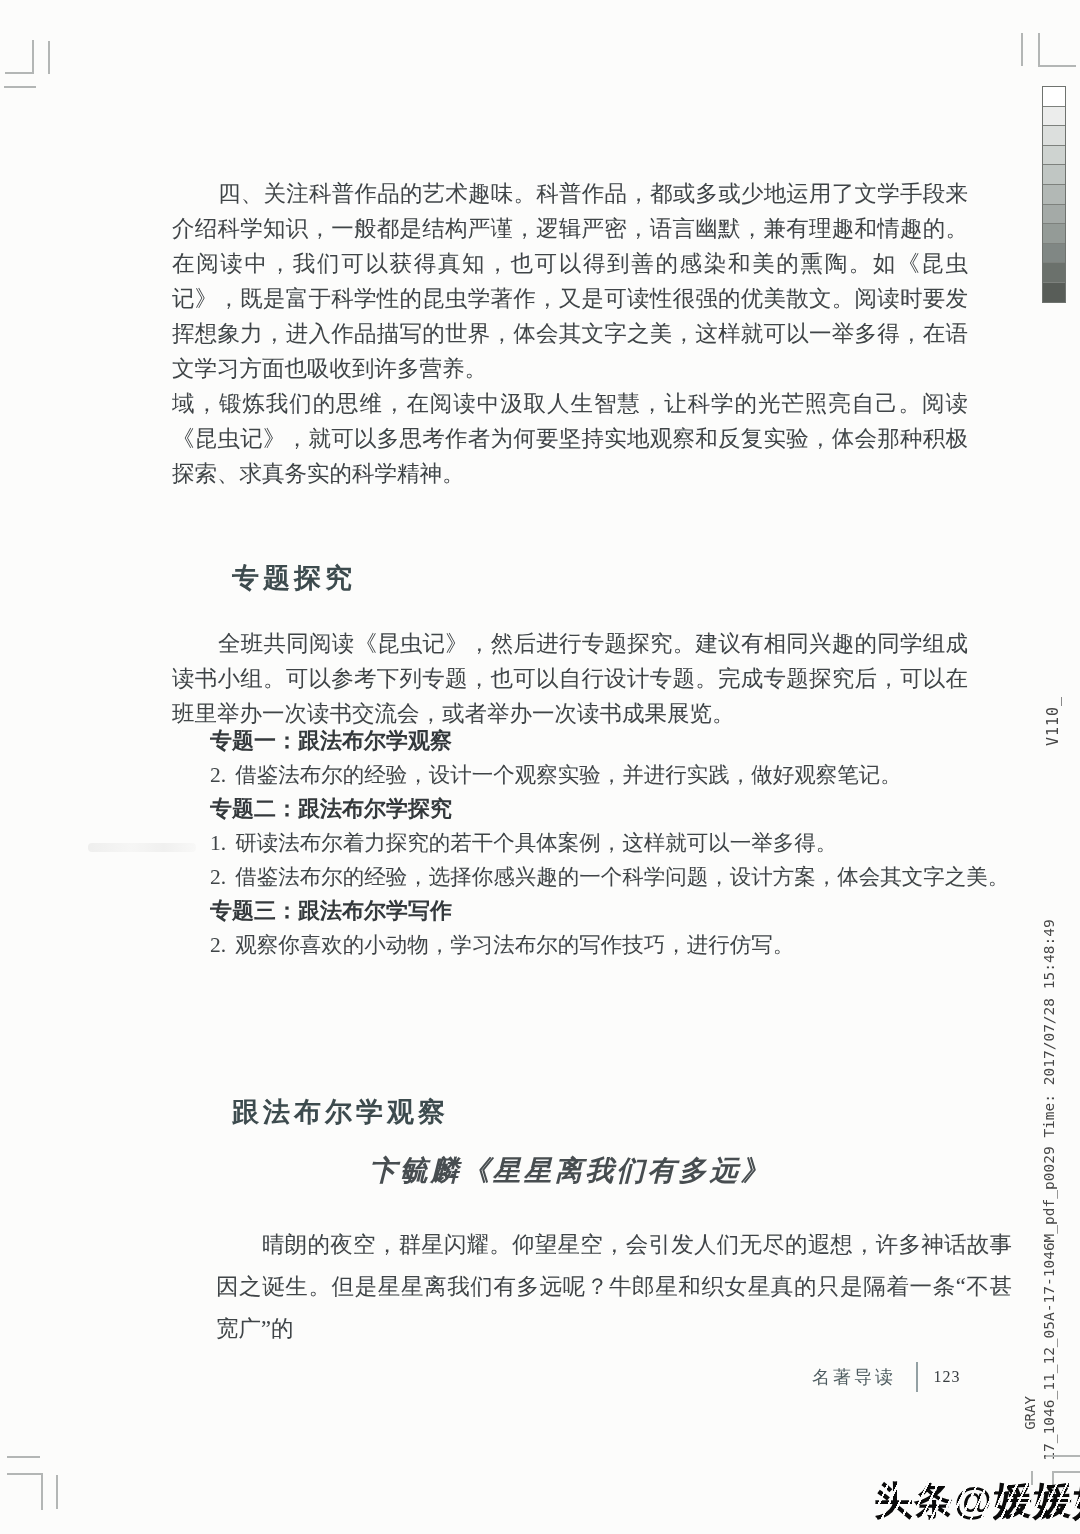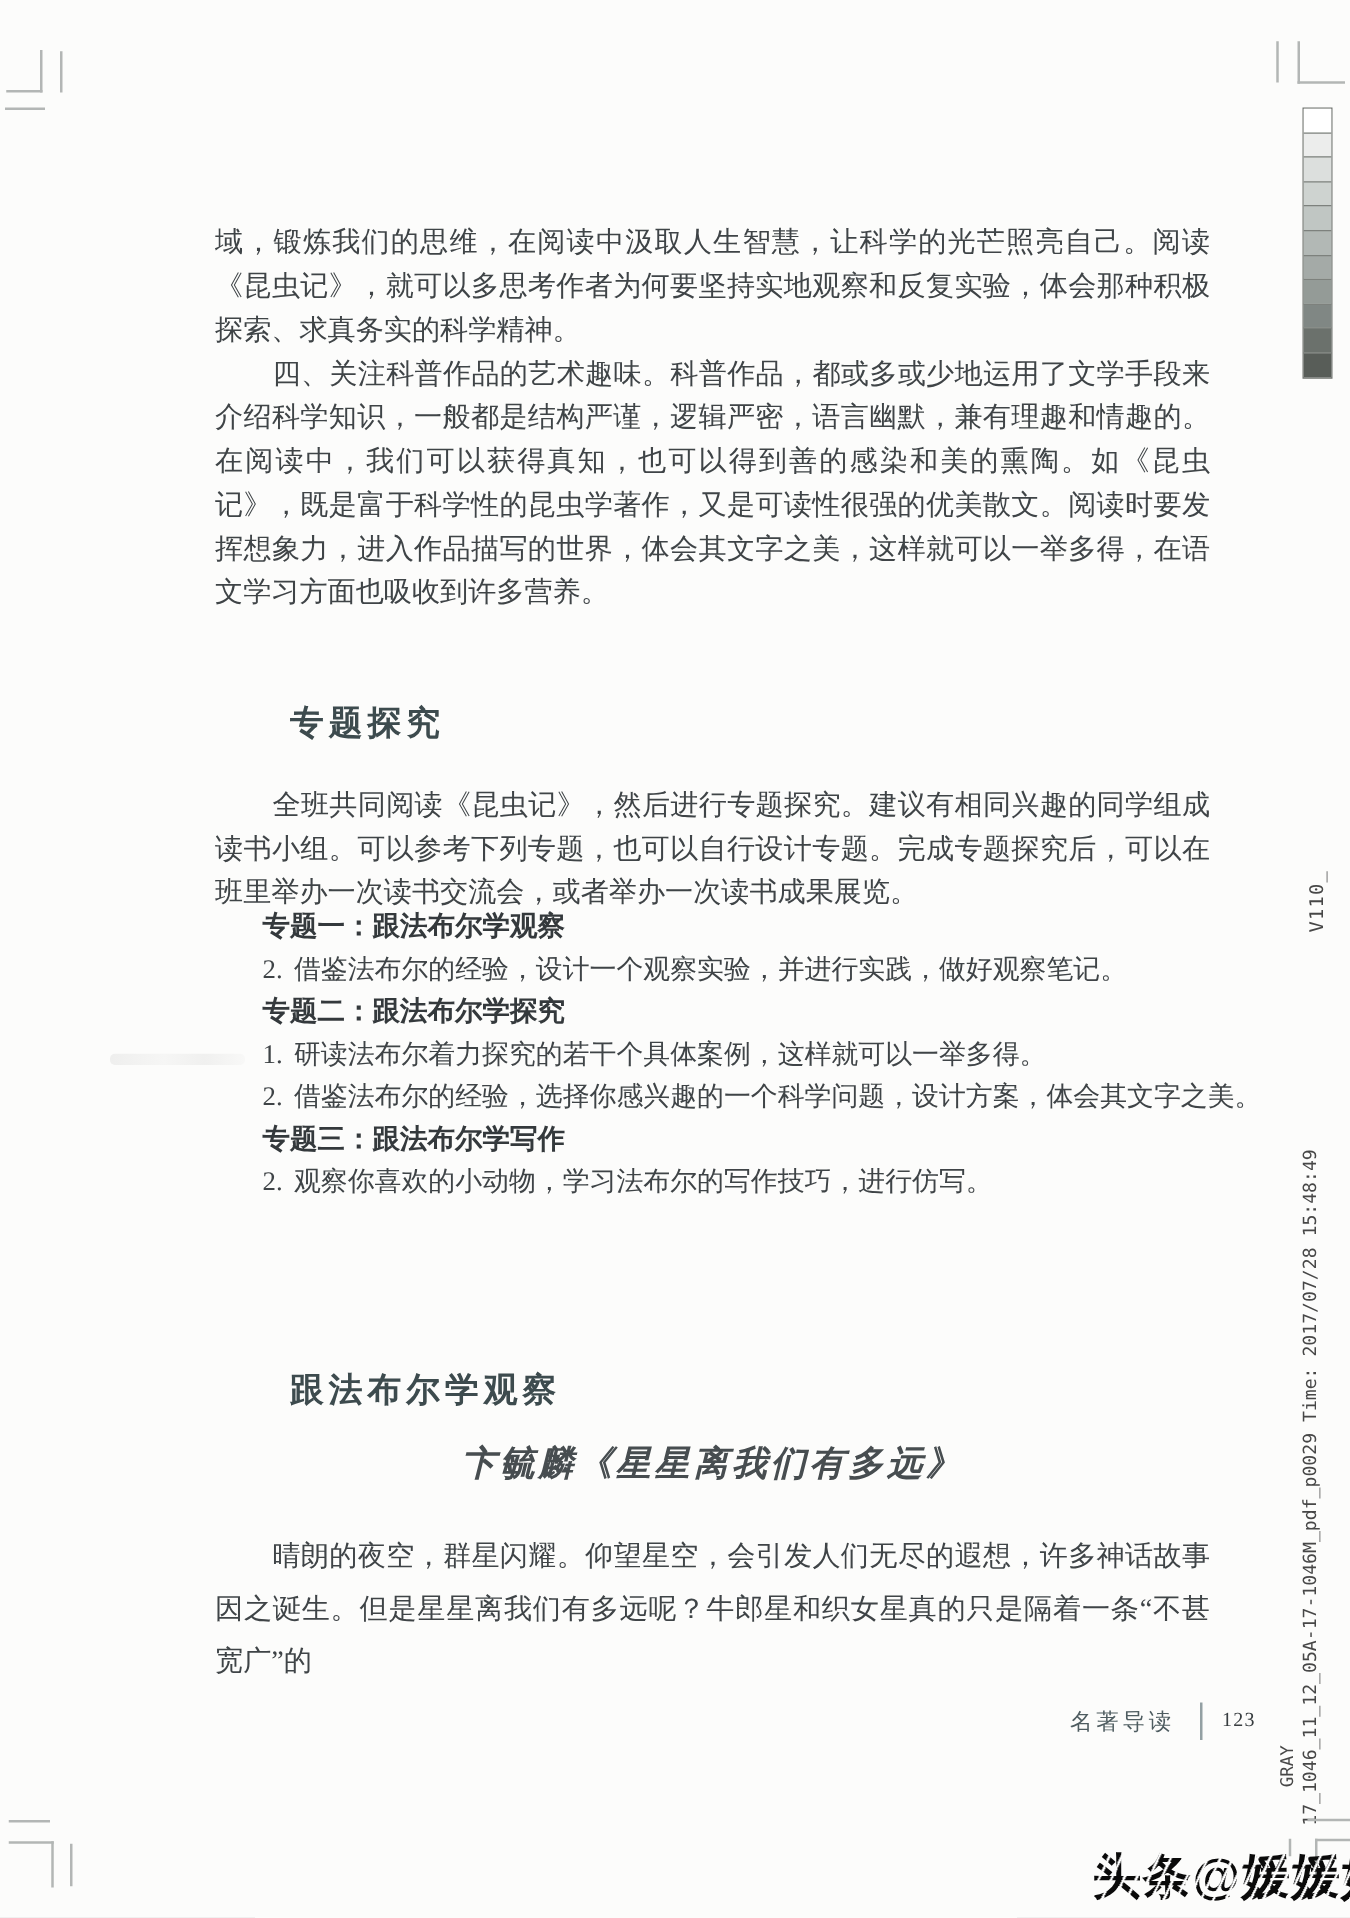--- a/index.html
+++ b/index.html
@@ -62,21 +62,21 @@
     left:172px;width:796px;
     font-size:22.5px;
     line-height:42px;
     text-align:justify;
     text-indent:46px;
     color:#3f4447;
   }
   
   .footer{
     position:absolute;left:812px;top:1362px;
-    display:flex;align-items:center;margin-left:44px;
+    display:flex;align-items:center;
   }
   .footer-label{
     font-size:18px;letter-spacing:3px;color:#4e5c60;
   }
   .footer-divider{
     width:1.5px;height:30px;background:#93a0a3;margin:0 16px 0 20px;
   }
   .footer-page{
     font-size:16px;color:#383d40;letter-spacing:1px;
   }
@@ -119,22 +119,22 @@
     color:transparent;
     text-shadow:none;
   }
 </style>
 </head>
 <body>
 
 <div class="page">
 
   <div class="textcol" style="top:176px;">
+    <p class="para indent">四、关注科普作品的艺术趣味。科普作品，都或多或少地运用了文学手段来介绍科学知识，一般都是结构严谨，逻辑严密，语言幽默，兼有理趣和情趣的。在阅读中，我们可以获得真知，也可以得到善的感染和美的熏陶。如《昆虫记》，既是富于科学性的昆虫学著作，又是可读性很强的优美散文。阅读时要发挥想象力，进入作品描写的世界，体会其文字之美，这样就可以一举多得，在语文学习方面也吸收到许多营养。</p>
     <p class="para">域，锻炼我们的思维，在阅读中汲取人生智慧，让科学的光芒照亮自己。阅读《昆虫记》，就可以多思考作者为何要坚持实地观察和反复实验，体会那种积极探索、求真务实的科学精神。</p>
-    <p class="para indent">四、关注科普作品的艺术趣味。科普作品，都或多或少地运用了文学手段来介绍科学知识，一般都是结构严谨，逻辑严密，语言幽默，兼有理趣和情趣的。在阅读中，我们可以获得真知，也可以得到善的感染和美的熏陶。如《昆虫记》，既是富于科学性的昆虫学著作，又是可读性很强的优美散文。阅读时要发挥想象力，进入作品描写的世界，体会其文字之美，这样就可以一举多得，在语文学习方面也吸收到许多营养。</p>
   </div>
 
   <div class="sec-head" style="left:232px;top:560px;">专题探究</div>
 
   <div class="textcol" style="top:626px;">
     <p class="para indent">全班共同阅读《昆虫记》，然后进行专题探究。建议有相同兴趣的同学组成读书小组。可以参考下列专题，也可以自行设计专题。完成专题探究后，可以在班里举办一次读书交流会，或者举办一次读书成果展览。</p>
   </div>
 
   <div class="topics" style="top:724px;">
     <div class="topic-title">专题一：跟法布尔学观察</div>
@@ -143,21 +143,21 @@
     <div class="topic-item"><span class="num">1.</span><span>研读法布尔着力探究的若干个具体案例，这样就可以一举多得。</span></div>
     <div class="topic-item"><span class="num">2.</span><span>借鉴法布尔的经验，选择你感兴趣的一个科学问题，设计方案，体会其文字之美。</span></div>
     <div class="topic-title">专题三：跟法布尔学写作</div>
     <div class="topic-item"><span class="num">2.</span><span>观察你喜欢的小动物，学习法布尔的写作技巧，进行仿写。</span></div>
   </div>
 
   <div class="sec-head" style="left:232px;top:1094px;">跟法布尔学观察</div>
 
   <div class="book-title" style="top:1152px;">卞毓麟《星星离我们有多远》</div>
 
-  <div class="excerpt" style="top:1224px;">晴朗的夜空，群星闪耀。仰望星空，会引发人们无尽的遐想，许多神话故事因之诞生。但是星星离我们有多远呢？牛郎星和织女星真的只是隔着一条“不甚宽广”的</div>
+  <div class="excerpt" style="top:1224px;margin-left:44px;">晴朗的夜空，群星闪耀。仰望星空，会引发人们无尽的遐想，许多神话故事因之诞生。但是星星离我们有多远呢？牛郎星和织女星真的只是隔着一条“不甚宽广”的</div>
 
   <div class="footer">
     <span class="footer-label">名著导读</span>
     <span class="footer-divider"></span>
     <span class="footer-page">123</span>
   </div>
 
   <div class="grayscale">
       <div class="gs-cell" style="background: rgb(255, 255, 255);"></div>
       <div class="gs-cell" style="background: rgb(236, 237, 236);"></div>

